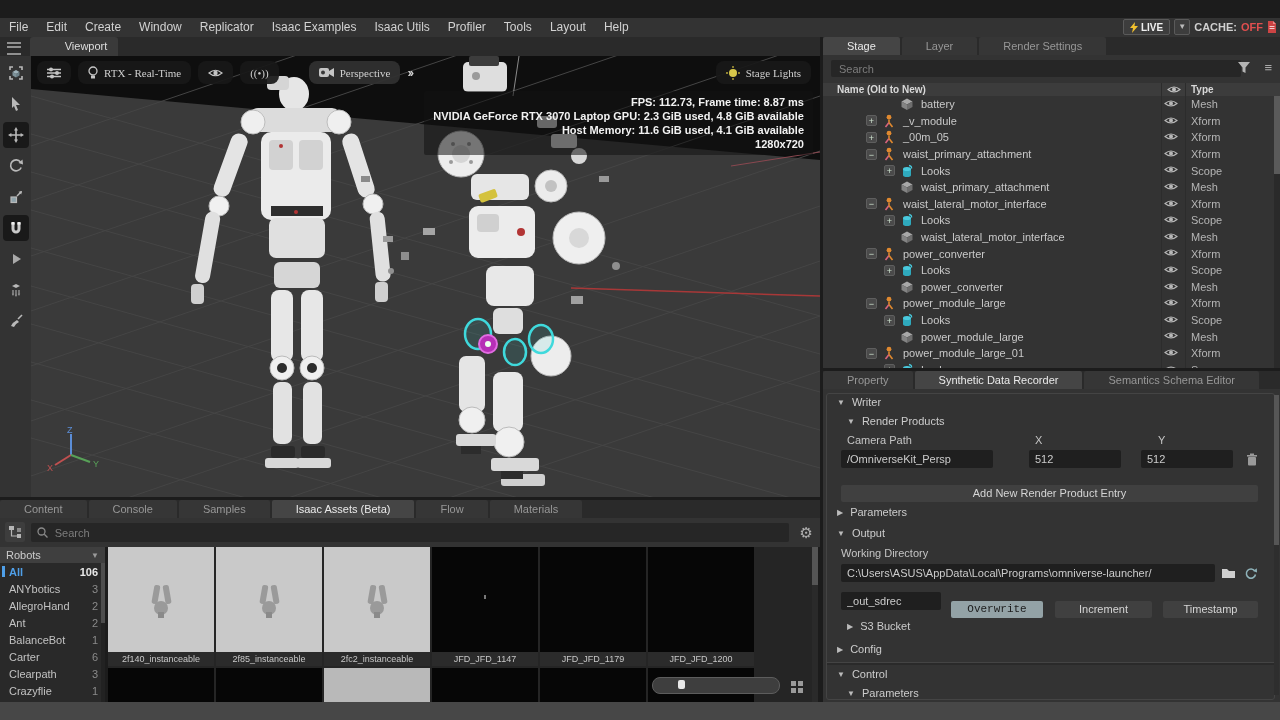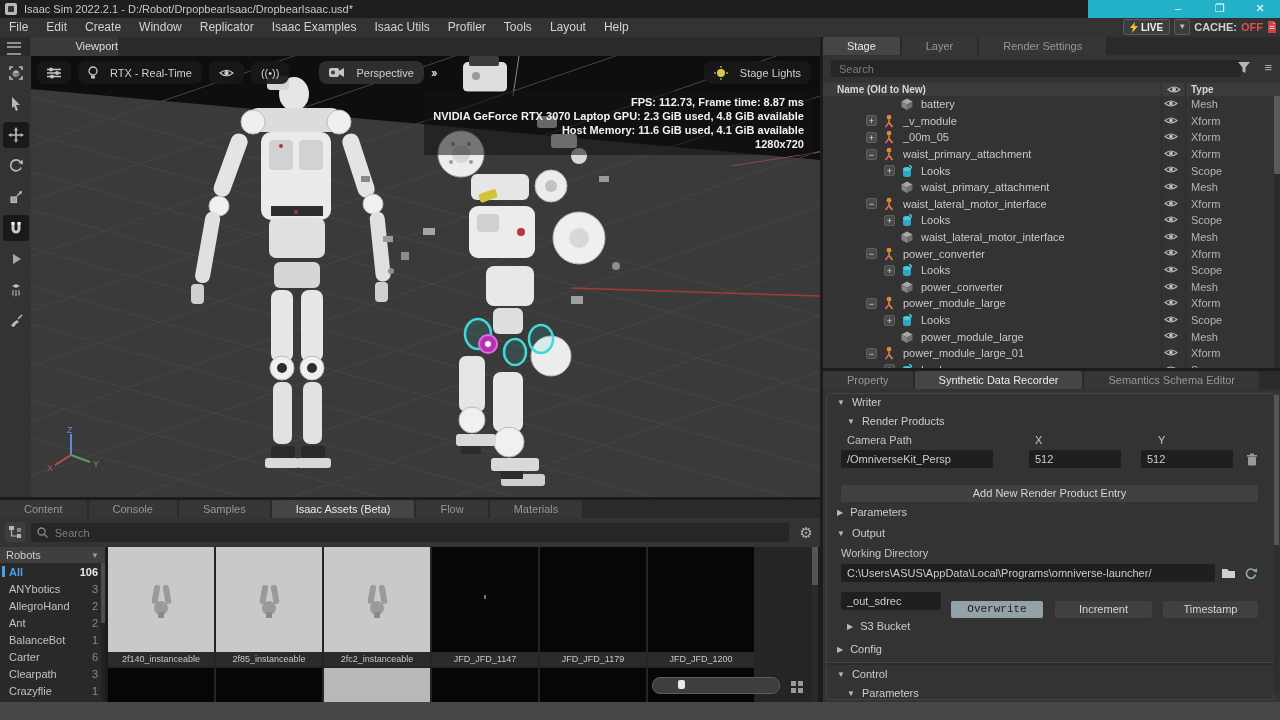--- a/index.html
+++ b/index.html
@@ -22,30 +22,30 @@
   #menu-right{position:absolute;right:3px;top:19px;height:16px;display:flex;align-items:center;gap:4px;}
   #live-btn{display:flex;align-items:center;gap:3px;background:#3d3d3d;border:1px solid #5a5a5a;border-radius:2px;height:14px;padding:0 6px;color:#f0f0f0;font-weight:bold;font-size:10px;}
   #live-chev{background:#3d3d3d;border:1px solid #5a5a5a;border-radius:2px;height:14px;width:14px;text-align:center;line-height:13px;color:#bbb;font-size:8px;}
   #cache-label{color:#d0d0d0;font-size:11px;font-weight:bold;}
   #cache-value{color:#e04f4f;font-size:11px;font-weight:bold;}
 
   
   #vp-tabstrip{position:absolute;left:0;top:37px;width:820px;height:19px;background:#2a2a2a;}
   #vp-burger{position:absolute;left:7px;top:5px;width:14px;height:9px;border-top:2px solid #909090;border-bottom:2px solid #909090;}
   #vp-burger::after{content:"";display:block;margin-top:2px;height:2px;background:#909090;}
-  #vp-tab{position:absolute;left:30px;top:0;width:88px;height:19px;background:#3a3a3a;color:#dedede;text-align:right;padding-left:24px;line-height:19px;border-radius:3px 3px 0 0;box-sizing:border-box;}
+  #vp-tab{position:absolute;left:30px;top:0;width:88px;height:19px;background:#3a3a3a;color:#dedede;text-align:center;padding-left:24px;line-height:19px;border-radius:3px 3px 0 0;box-sizing:border-box;}
 
   #vp-tools{position:absolute;left:0;top:56px;width:31px;height:441px;background:#333333;display:flex;flex-direction:column;align-items:center;padding-top:4px;box-sizing:border-box;gap:5px;}
   .tool{width:26px;height:26px;display:flex;align-items:center;justify-content:center;border-radius:4px;}
   .tool.active{background:#191919;}
   .tool svg{display:block;}
 
   #vp-canvas{position:absolute;left:31px;top:56px;width:789px;height:441px;background:#0d0d0d;overflow:hidden;}
   #vp-toolbar{position:absolute;left:6px;top:5px;display:flex;gap:7px;align-items:center;}
-  .pill{display:flex;align-items:center;gap:12px;background:rgba(24,24,24,0.92);border-radius:8px;height:23px;padding:0 10px;color:#cfcfcf;font-size:11px;white-space:nowrap;}
+  .pill{display:flex;align-items:center;gap:6px;background:rgba(24,24,24,0.92);border-radius:8px;height:23px;padding:0 10px;color:#cfcfcf;font-size:11px;white-space:nowrap;font-family:Liberation Serif, serif;}
   .pill.lighter{background:rgba(48,48,48,0.95);margin-left:23px;}
   #chevs{color:#cfcfcf;font-size:13px;letter-spacing:-2px;font-weight:bold;}
   #stage-lights{position:absolute;right:9px;top:5px;}
   #vp-stats{position:absolute;right:7px;top:35px;background:rgba(18,18,18,0.55);padding:4px 9px;text-align:right;border-radius:2px;}
   .stat-line{color:#f2f2f2;font-weight:bold;font-size:11px;line-height:14px;white-space:nowrap;}
   #axis-gizmo{position:absolute;left:16px;bottom:22px;}
 
   
   #bl-tabstrip{position:absolute;left:0;top:500px;width:820px;height:18px;background:#2a2a2a;display:flex;gap:2px;}
   .tab{padding:0 24px;font-size:11px;color:#979797;background:#363636;line-height:18px;height:18px;border-radius:2px 2px 0 0;}
@@ -138,29 +138,20 @@
   #statusbar{position:absolute;left:0;top:702px;width:1280px;height:18px;background:#474747;}
 
   
   svg text{font-family:"Liberation Sans","DejaVu Sans",sans-serif;}
 </style>
 </head>
 <body>
 
 <div id="app">
 
-  <div id="titlebar">
-    <div id="tb-icon"></div>
-    <div id="tb-title">Isaac Sim 2022.2.1 - D:/Robot/DrpopbearIsaac/DropbearIsaac.usd*</div>
-    <div id="tb-teal">
-      <div class="winbtn" style="left:70px;">–</div>
-      <div class="winbtn" style="left:112px;">❐</div>
-      <div class="winbtn" style="left:152px;">✕</div>
-    </div>
-  </div>
 
   <div id="menubar">
 
   <span class="menu-item">File</span>
       <span class="menu-item">Edit</span>
       <span class="menu-item">Create</span>
       <span class="menu-item">Window</span>
       <span class="menu-item">Replicator</span>
       <span class="menu-item">Isaac Examples</span>
       <span class="menu-item">Isaac Utils</span>

